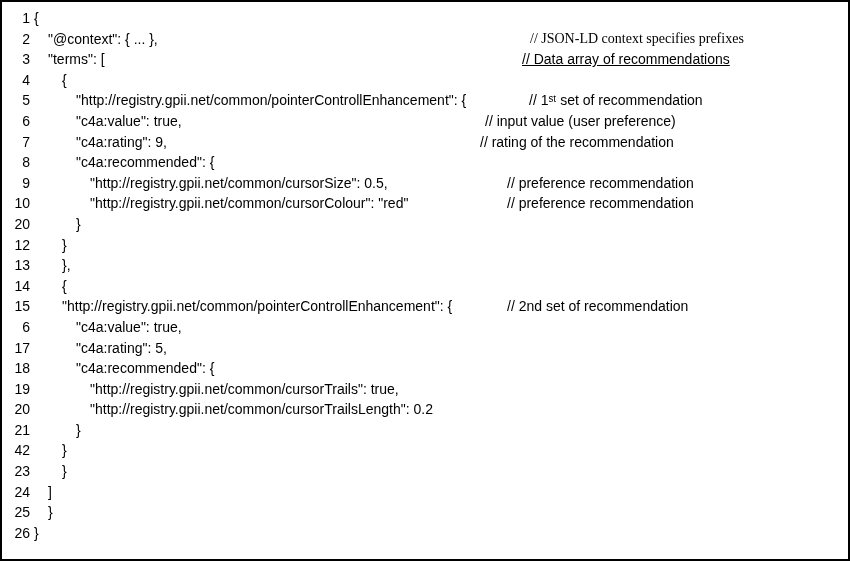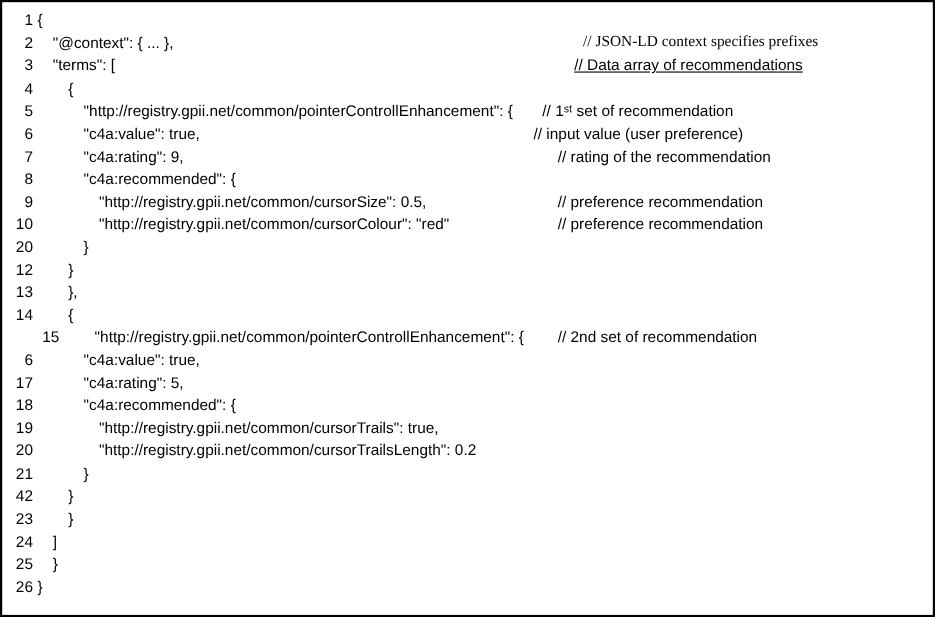--- a/index.html
+++ b/index.html
@@ -39,31 +39,31 @@
   }
 </style>
 </head>
 <body>
 
 <div class="frame" id="frame">
     <div class="line"><span class="num">1</span><span class="code" style="padding-left: 0px;">{</span></div>
     <div class="line" style="position: relative;"><span class="num">2</span><span class="code" style="padding-left: 14px;">"@context": { ... },</span><span class="comment" style="position: absolute; left: 528px; font-family: Liberation Serif, serif;">// JSON-LD context specifies prefixes</span></div>
     <div class="line" style="position: relative;"><span class="num">3</span><span class="code" style="padding-left: 14px;">"terms": [</span><span class="comment" style="position: absolute; left: 520px; text-decoration: underline;">// Data array of recommendations</span></div>
     <div class="line"><span class="num">4</span><span class="code" style="padding-left: 28px;">{</span></div>
-    <div class="line" style="position: relative;"><span class="num">5</span><span class="code" style="padding-left: 42px;">"http://registry.gpii.net/common/pointerControllEnhancement": {</span><span class="comment" style="position: absolute; left: 491px;">// 1ˢᵗ set of recommendation</span></div>
+    <div class="line" style="position: relative;"><span class="num">5</span><span class="code" style="padding-left: 42px;">"http://registry.gpii.net/common/pointerControllEnhancement": {</span><span class="comment" style="position: absolute; left: 527px;">// 1ˢᵗ set of recommendation</span></div>
     <div class="line" style="position: relative;"><span class="num">6</span><span class="code" style="padding-left: 42px;">"c4a:value": true,</span><span class="comment" style="position: absolute; left: 483px;">// input value (user preference)</span></div>
-    <div class="line" style="position: relative;"><span class="num">7</span><span class="code" style="padding-left: 42px;">"c4a:rating": 9,</span><span class="comment" style="position: absolute; left: 505px;">// rating of the recommendation</span></div>
+    <div class="line" style="position: relative;"><span class="num">7</span><span class="code" style="padding-left: 42px;">"c4a:rating": 9,</span><span class="comment" style="position: absolute; left: 478px;">// rating of the recommendation</span></div>
     <div class="line"><span class="num">8</span><span class="code" style="padding-left: 42px;">"c4a:recommended": {</span></div>
     <div class="line" style="position: relative;"><span class="num">9</span><span class="code" style="padding-left: 56px;">"http://registry.gpii.net/common/cursorSize": 0.5,</span><span class="comment" style="position: absolute; left: 505px;">// preference recommendation</span></div>
     <div class="line" style="position: relative;"><span class="num">10</span><span class="code" style="padding-left: 56px;">"http://registry.gpii.net/common/cursorColour": "red"</span><span class="comment" style="position: absolute; left: 505px;">// preference recommendation</span></div>
     <div class="line"><span class="num">20</span><span class="code" style="padding-left: 42px;">}</span></div>
     <div class="line"><span class="num">12</span><span class="code" style="padding-left: 28px;">}</span></div>
     <div class="line"><span class="num">13</span><span class="code" style="padding-left: 28px;">},</span></div>
     <div class="line"><span class="num">14</span><span class="code" style="padding-left: 28px;">{</span></div>
-    <div class="line" style="position: relative; padding-left: 24px;"><span class="num">15</span><span class="code" style="padding-left: 28px;">"http://registry.gpii.net/common/pointerControllEnhancement": {</span><span class="comment" style="position: absolute; left: 505px;">// 2nd set of recommendation</span></div>
+    <div class="line" style="position: relative;"><span class="num">15</span><span class="code" style="padding-left: 28px;">"http://registry.gpii.net/common/pointerControllEnhancement": {</span><span class="comment" style="position: absolute; left: 505px;">// 2nd set of recommendation</span></div>
     <div class="line"><span class="num">6</span><span class="code" style="padding-left: 42px;">"c4a:value": true,</span></div>
     <div class="line"><span class="num">17</span><span class="code" style="padding-left: 42px;">"c4a:rating": 5,</span></div>
     <div class="line"><span class="num">18</span><span class="code" style="padding-left: 42px;">"c4a:recommended": {</span></div>
     <div class="line"><span class="num">19</span><span class="code" style="padding-left: 56px;">"http://registry.gpii.net/common/cursorTrails": true,</span></div>
     <div class="line"><span class="num">20</span><span class="code" style="padding-left: 56px;">"http://registry.gpii.net/common/cursorTrailsLength": 0.2</span></div>
     <div class="line"><span class="num">21</span><span class="code" style="padding-left: 42px;">}</span></div>
     <div class="line"><span class="num">42</span><span class="code" style="padding-left: 28px;">}</span></div>
     <div class="line"><span class="num">23</span><span class="code" style="padding-left: 28px;">}</span></div>
     <div class="line"><span class="num">24</span><span class="code" style="padding-left: 14px;">]</span></div>
     <div class="line"><span class="num">25</span><span class="code" style="padding-left: 14px;">}</span></div>

